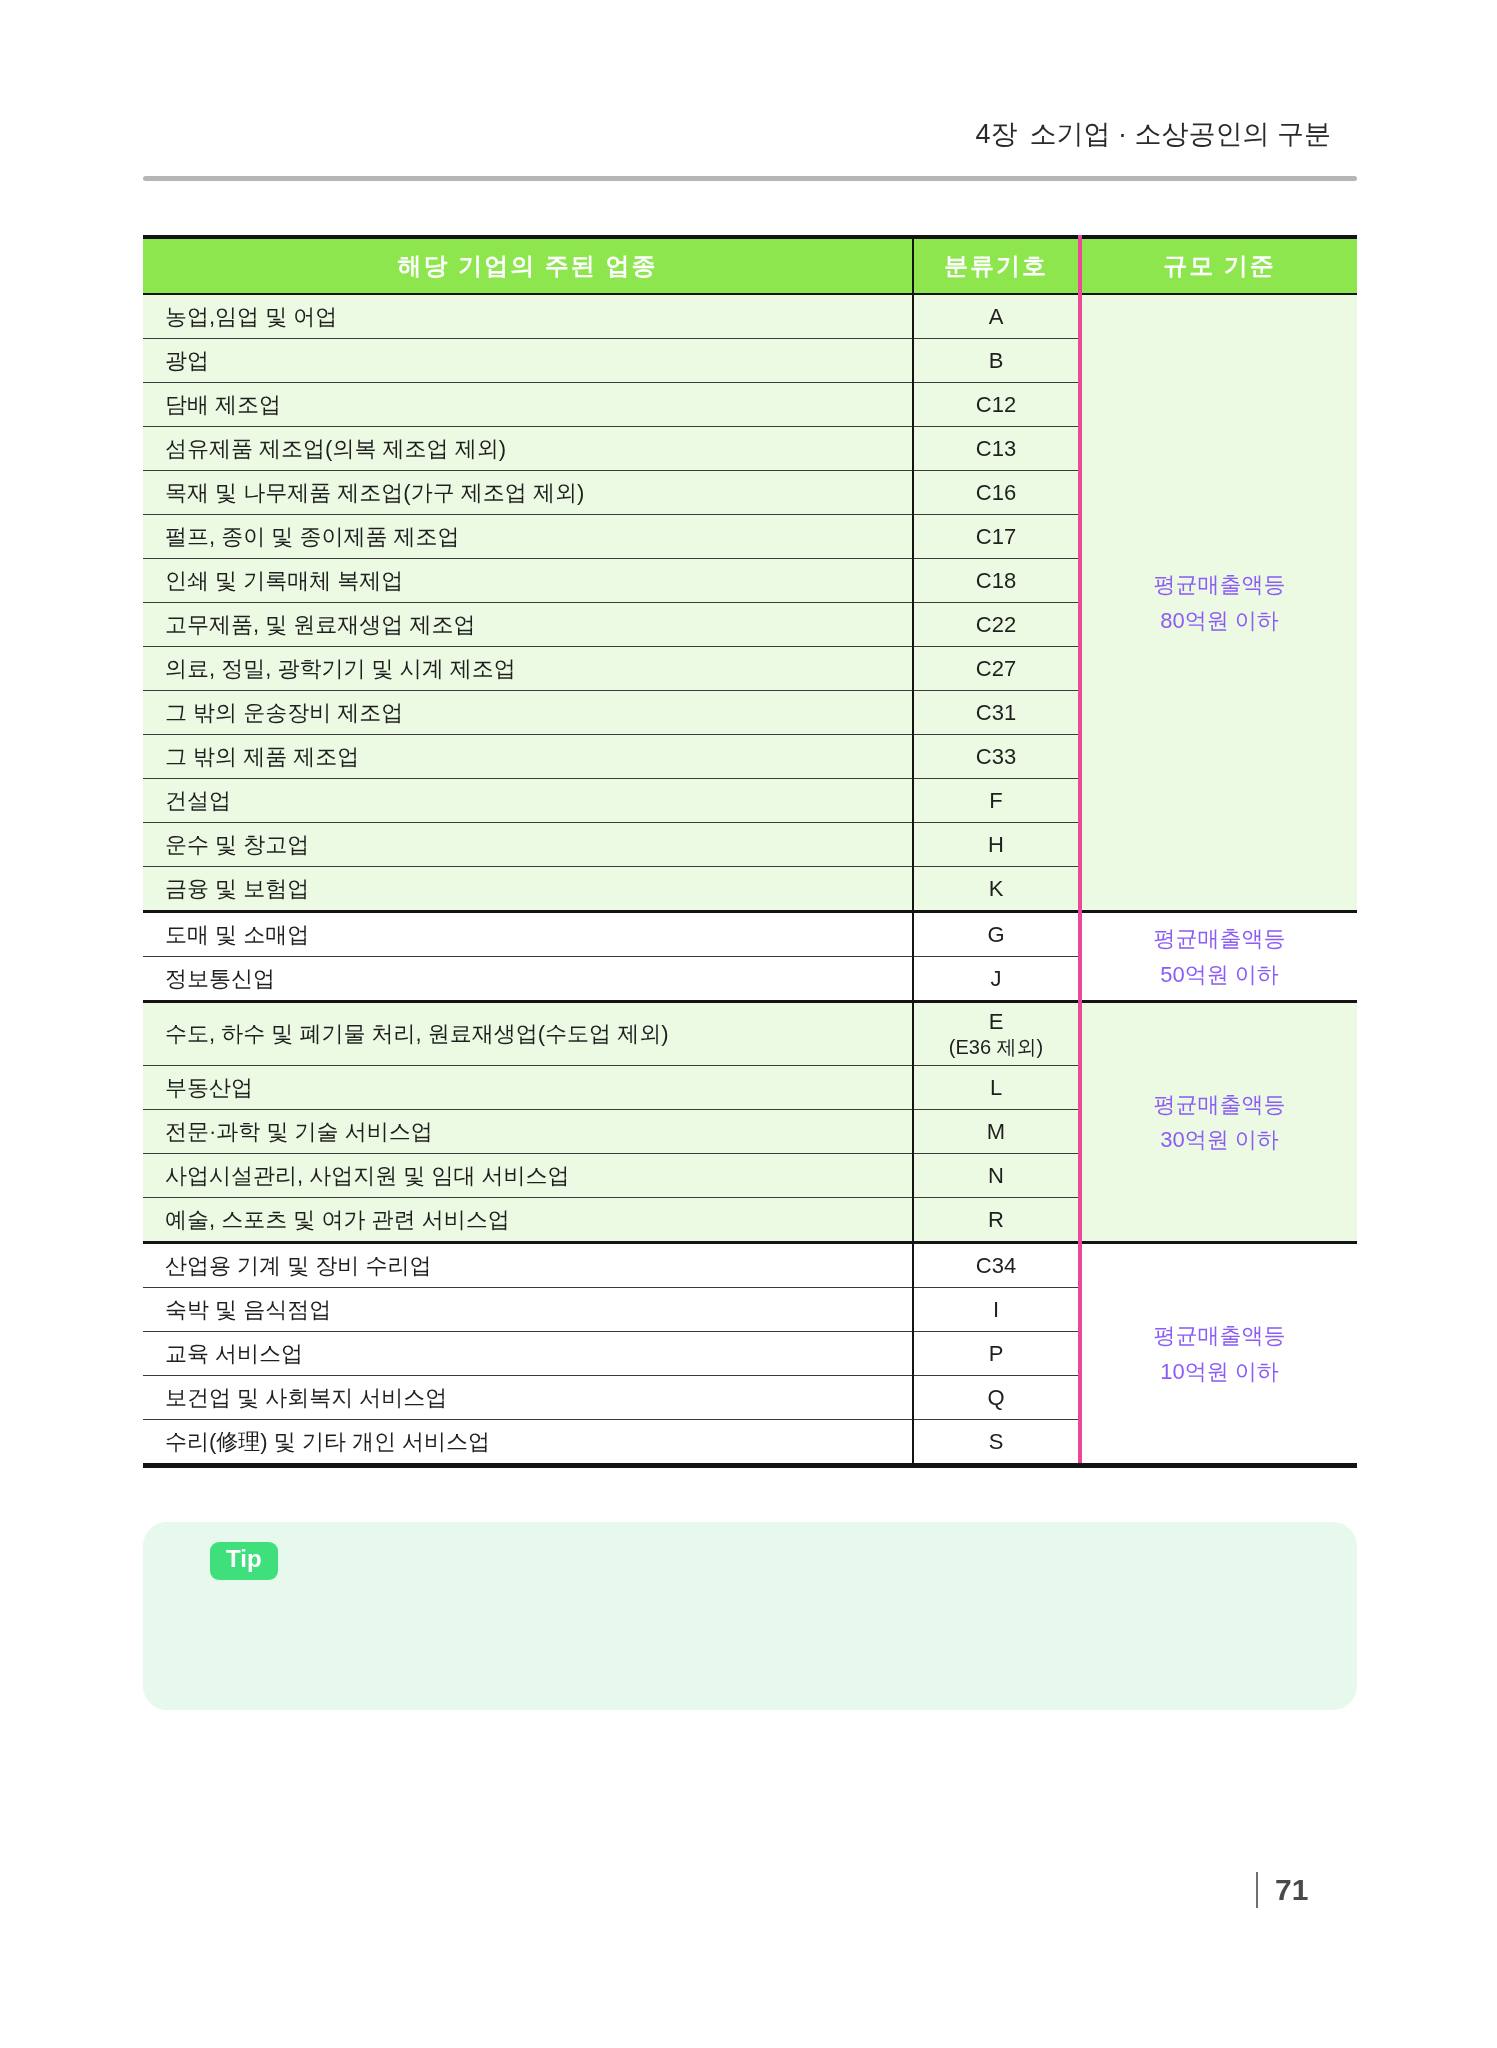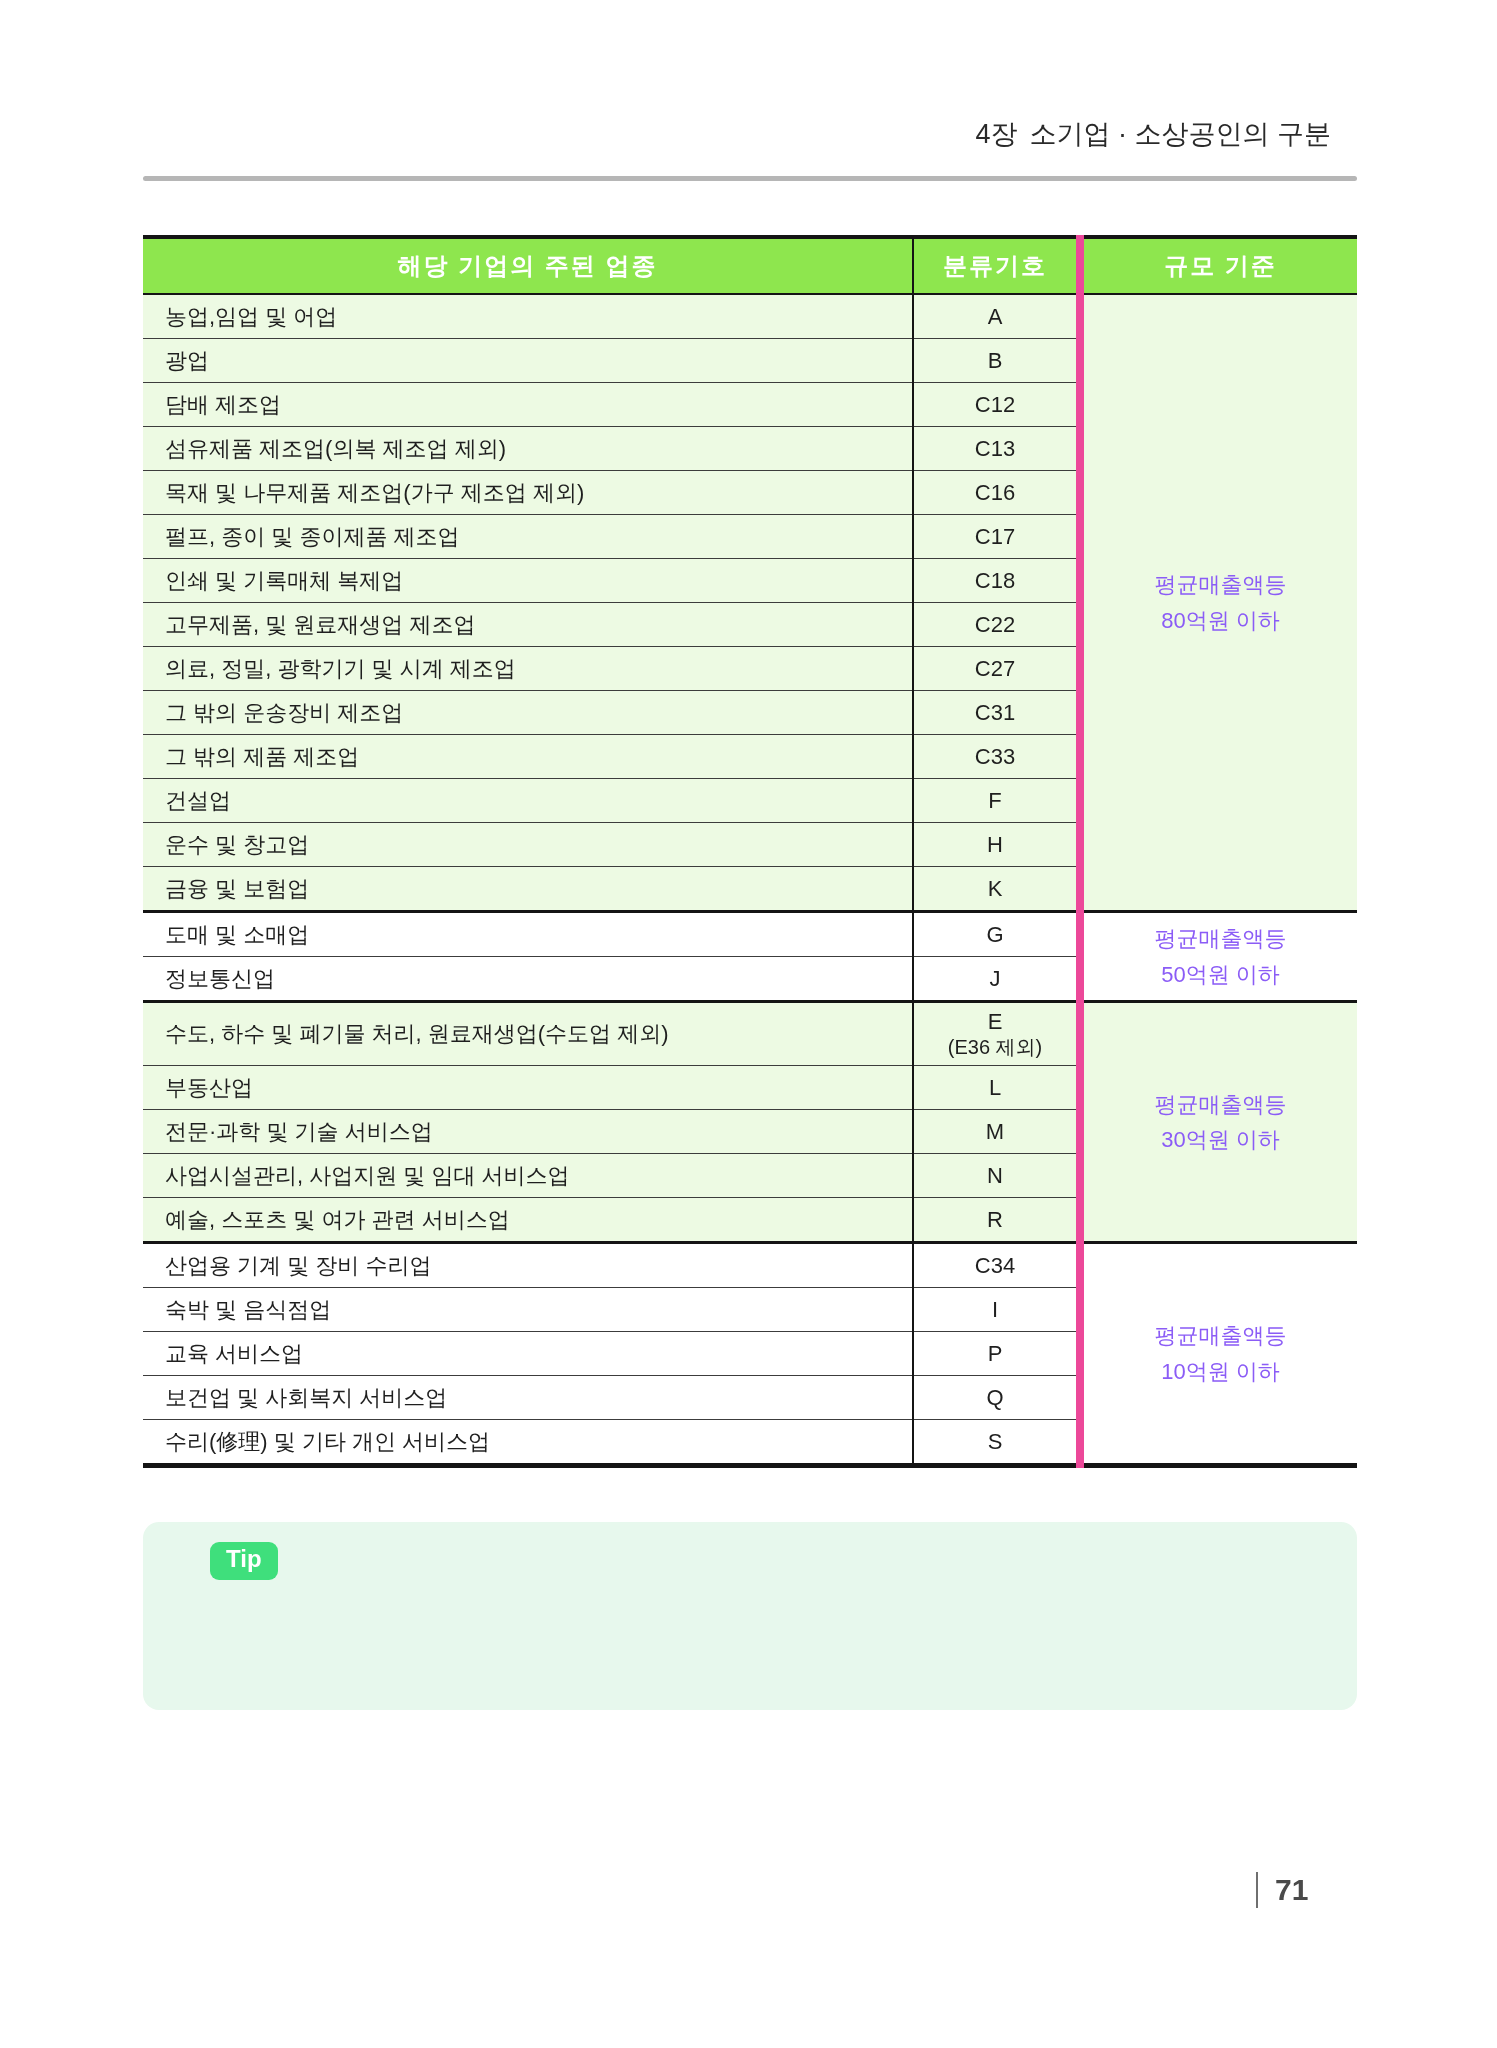--- a/index.html
+++ b/index.html
@@ -25,38 +25,38 @@
     border-collapse:collapse; table-layout:fixed;
     border-top:4px solid #141414; border-bottom:5px solid #141414;border-radius:10px;
   }
   col.c1 { width:770px; } col.c2 { width:167px; } col.c3 { width:277px; }
   th {
     background:var(--header-green,#8ee64e); color:#ffffff;
     font-size:24px; font-weight:bold; height:52px;
     border-bottom:2px solid #141414; letter-spacing:2px;
   }
   th.code-col, td.code-cell {
-    border-left:2px solid #141414; border-right:8px solid #ec4899;margin-left:9px;
+    border-left:2px solid #141414; border-right:4px solid #ec4899;margin-left:9px;
   }
   td { font-size:22px; color:#1f1f1f; vertical-align:middle; }
   td.industry-cell { height:43px; padding:0 8px 0 22px; text-align:left; }
   td.code-cell { text-align:center; line-height:1.25; }
   td.code-cell .code-note { display:block; font-size:20px; }
   tr.tall td.industry-cell, tr.tall td.code-cell { height:60px; }
   td.criteria-cell { text-align:center; font-size:22px; line-height:1.6; color:#8b5cf6; }
   .tone-green td { background:var(--row-green,#edfae3); }
   .tone-white td { background:#ffffff; }
   tbody tr td { border-top:1px solid #3c3c3c; }
   tbody tr:first-child td { border-top:none; }
   tbody tr.group-start td { border-top:3px solid #141414; }
 
   
   .tip-box {
     position:absolute; left:143px; top:1522px; width:1214px; height:188px;
-    background:var(--tip-box,#e7f8ed); border-radius:16px;
+    background:var(--tip-box,#e7f8ed); border-radius:24px;
     box-sizing:border-box; padding:20px 40px 0 67px;
   }
   .tip-badge {
     display:inline-block; background:var(--tip-badge,#3fdf7c); color:#ffffff;
     font-weight:bold; font-size:24px; padding:3px 16px 7px; border-radius:9px;
   }
   .tip-text {
     margin:16px 0 0 2px; width:1120px; font-size:26px; color:#1c1c1c;
     line-height:2.05; letter-spacing:0.4px; word-break:keep-all;
   }

